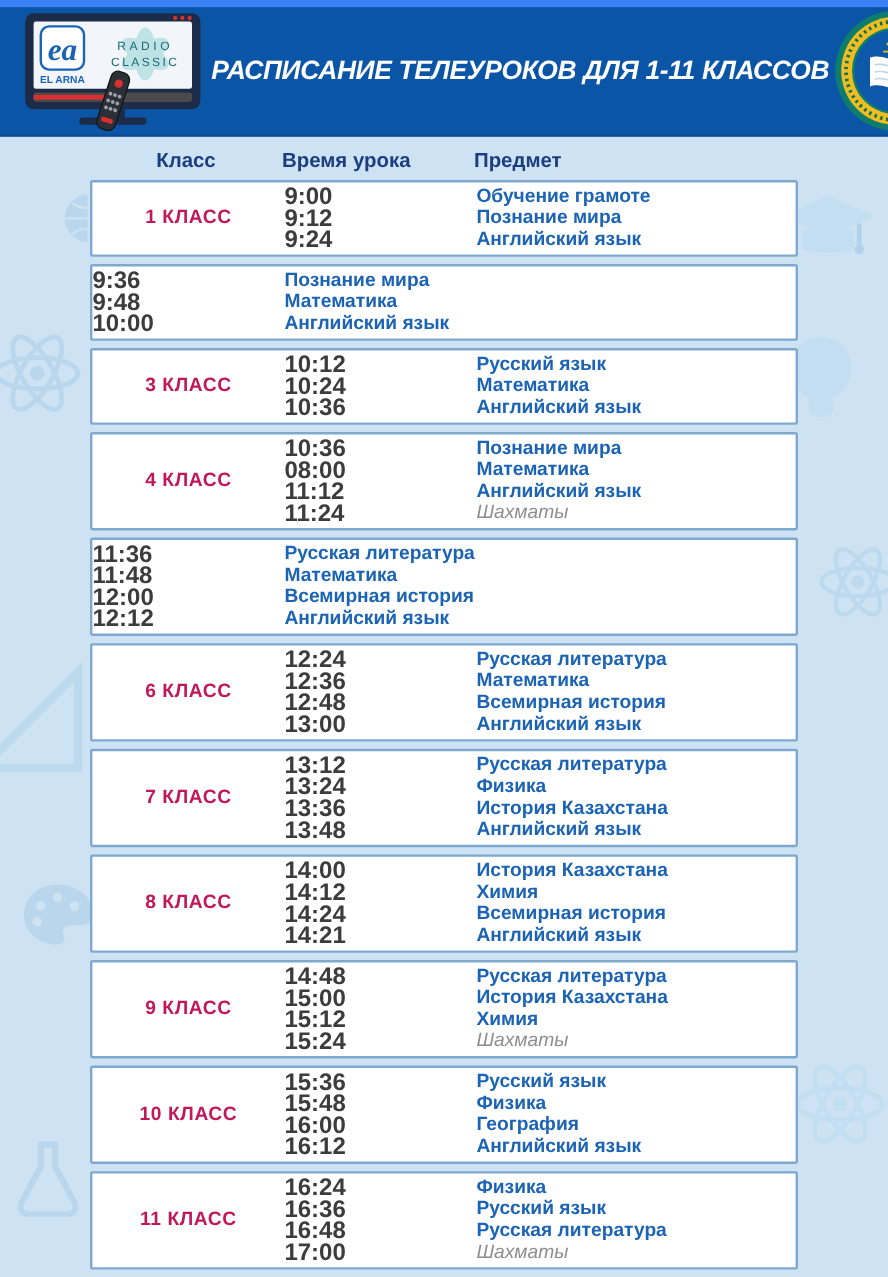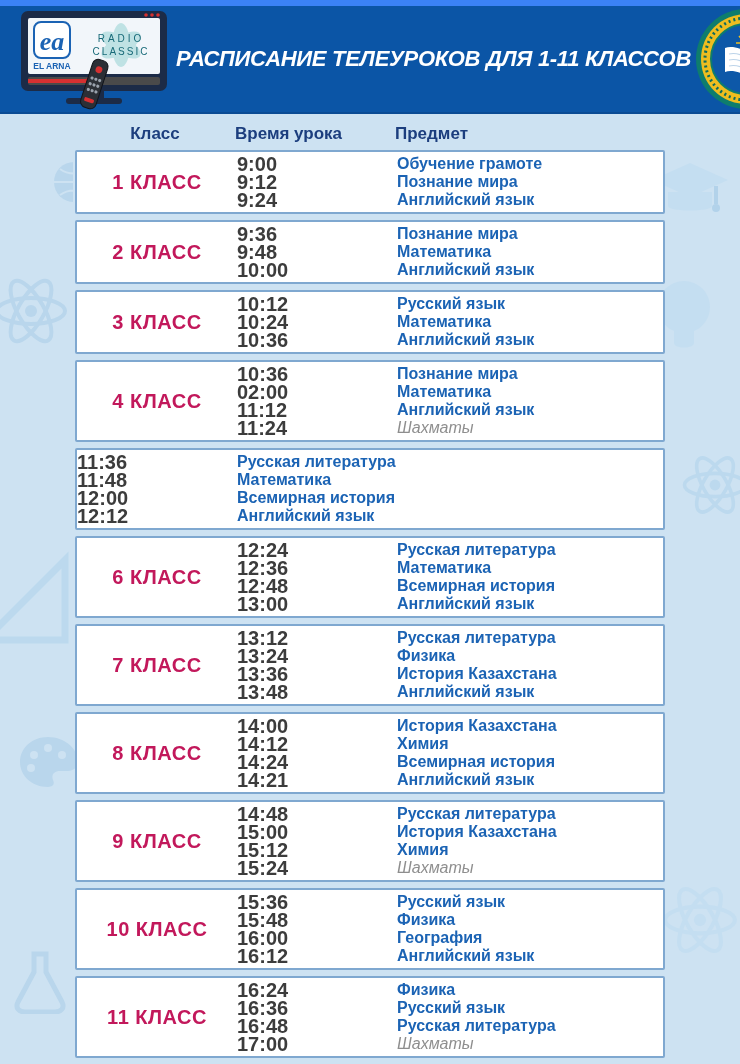--- a/index.html
+++ b/index.html
@@ -43,21 +43,21 @@
   .row-card{
     background:#ffffff;
     border:2px solid #7fa8d0;
     border-radius:2px;
     margin-bottom:6px;
     display:flex;align-items:center;
     padding:3px 0;
   }
   .class-label{
     width:160px;text-align:center;
-    font-size:20px;font-weight:bold;
+    font-size:16px;font-weight:bold;
     color:var(--class-label,#c2185b);
     letter-spacing:0.5px;
   }
   .lessons{flex:1;display:flex;flex-direction:column;}
   .lesson-line{display:flex;line-height:18px;}
   .lesson-time{
     width:130px;
     font-size:20px;font-weight:600;
     color:var(--time-text,#3c3c3c);
   }
@@ -219,21 +219,20 @@
             <div class="lesson-subject">Познание мира</div>
           </div>
           <div class="lesson-line">
             <div class="lesson-time">9:24</div>
             <div class="lesson-subject">Английский язык</div>
           </div>
         </div>
   </div>
 
   <div class="row-card">
-    <div class="class-label">2 КЛАСС</div>
     <div class="lessons">
           <div class="lesson-line">
             <div class="lesson-time">9:36</div>
             <div class="lesson-subject">Познание мира</div>
           </div>
           <div class="lesson-line">
             <div class="lesson-time">9:48</div>
             <div class="lesson-subject">Математика</div>
           </div>
           <div class="lesson-line">
@@ -262,21 +261,21 @@
   </div>
 
   <div class="row-card">
     <div class="class-label">4 КЛАСС</div>
     <div class="lessons">
           <div class="lesson-line">
             <div class="lesson-time">10:36</div>
             <div class="lesson-subject">Познание мира</div>
           </div>
           <div class="lesson-line">
-            <div class="lesson-time">02:00</div>
+            <div class="lesson-time">08:00</div>
             <div class="lesson-subject">Математика</div>
           </div>
           <div class="lesson-line">
             <div class="lesson-time">11:12</div>
             <div class="lesson-subject">Английский язык</div>
           </div>
           <div class="lesson-line">
             <div class="lesson-time">11:24</div>
             <div class="lesson-subject muted">Шахматы</div>
           </div>

